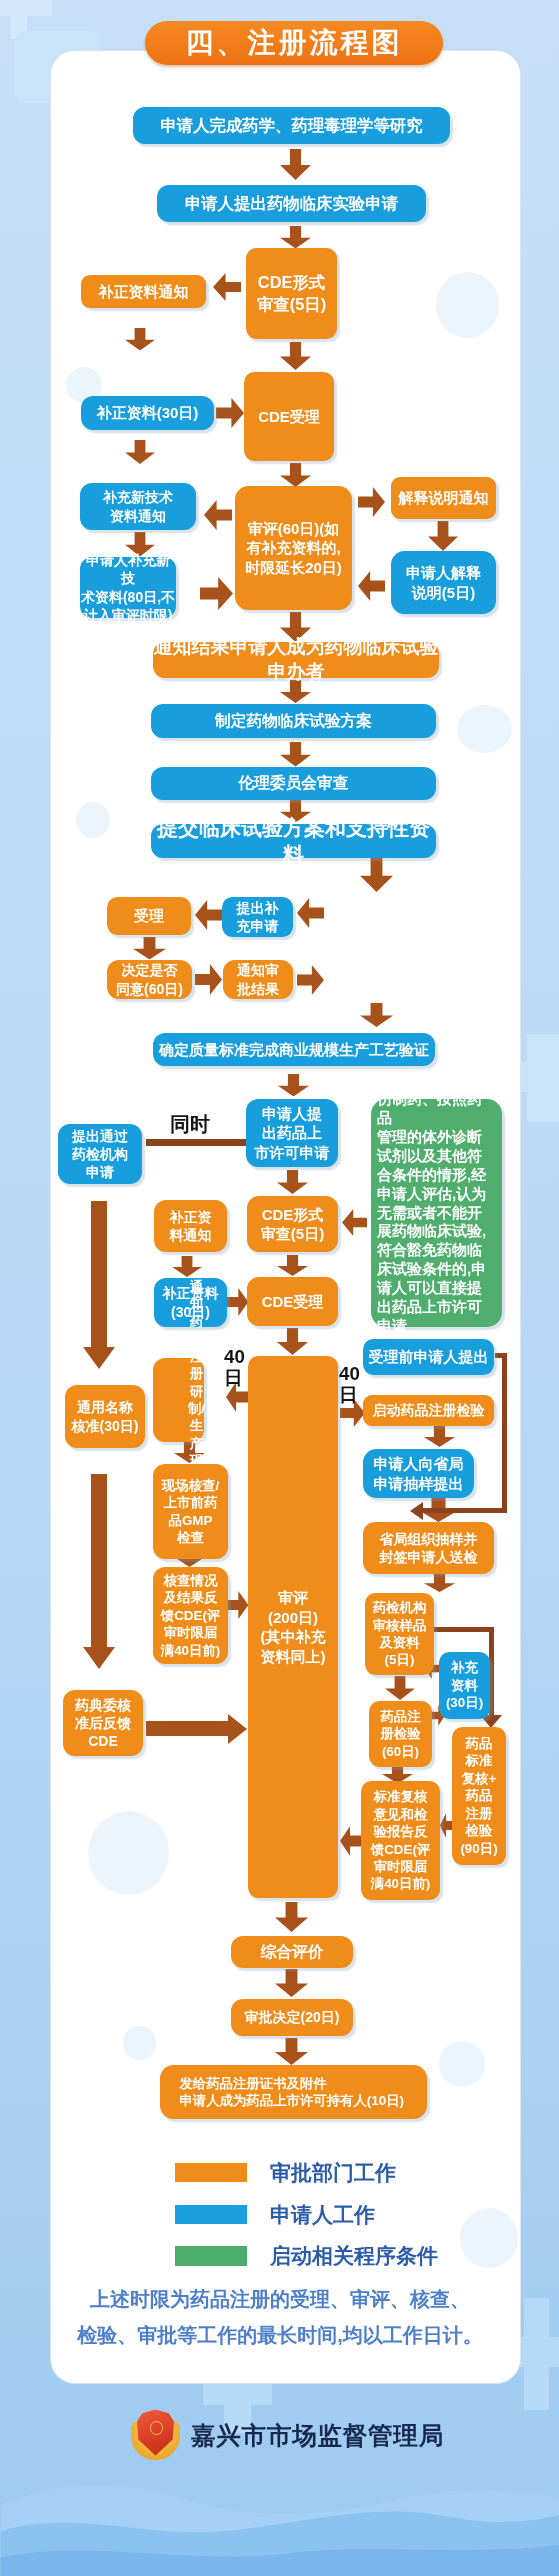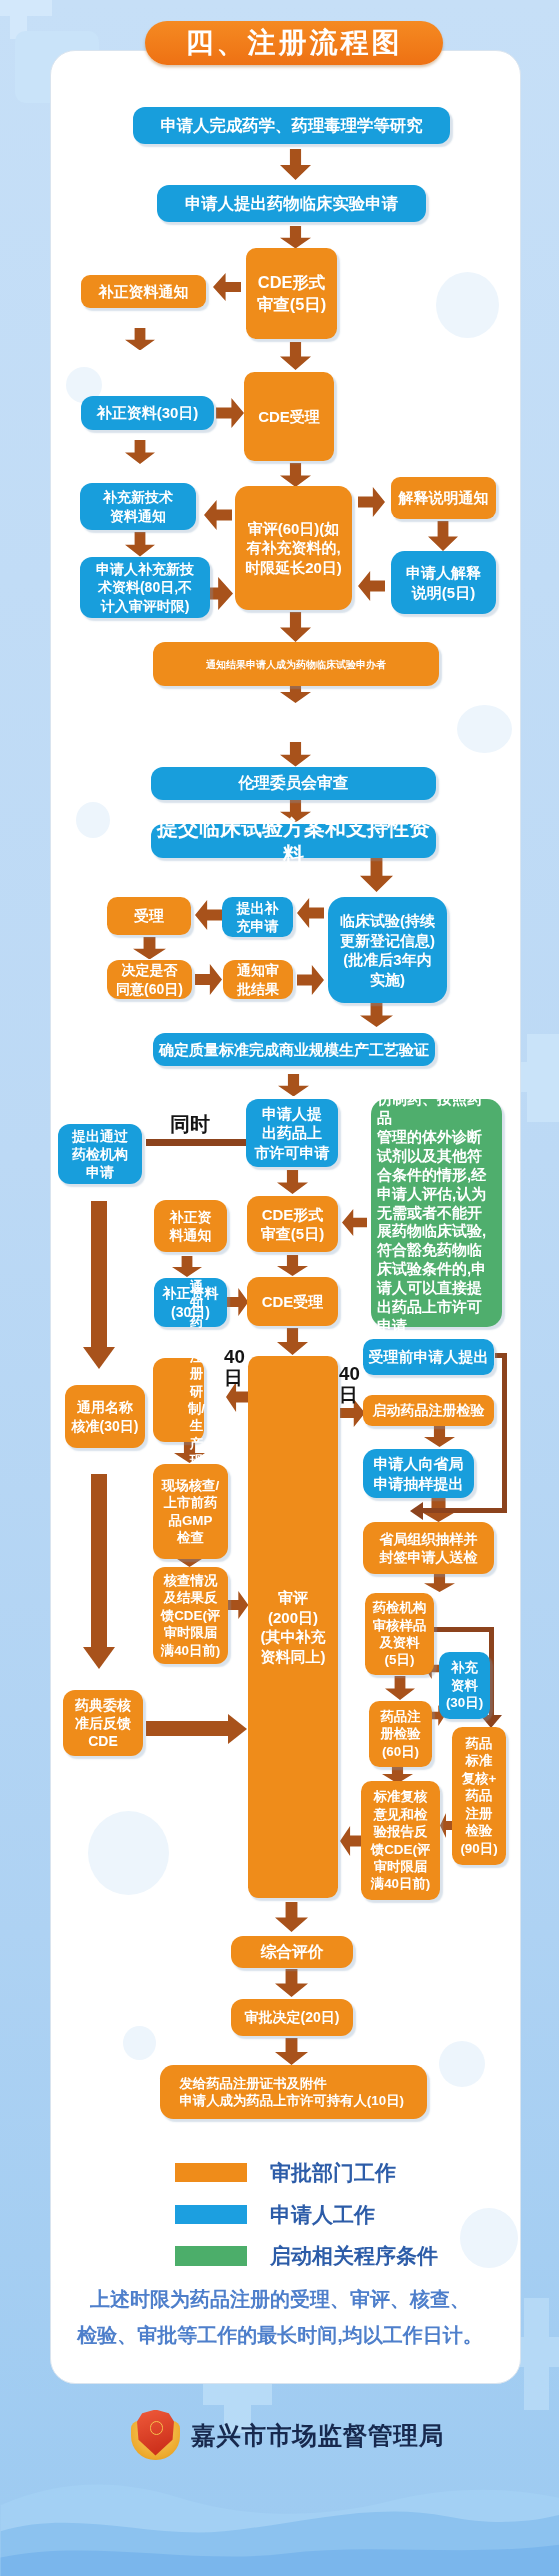--- a/index.html
+++ b/index.html
@@ -84,39 +84,36 @@
 
   <div class="node b" style="left:133px;top:107px;width:317px;height:37px;font-size:16.4px;">申请人完成药学、药理毒理学等研究</div>
   <div class="node b" style="left:157px;top:185px;width:269px;height:37px;font-size:16.4px;">申请人提出药物临床实验申请</div>
   <div class="node o" style="left:246px;top:248px;width:91px;height:91px;border-radius:10.4px;font-size:16.4px;">CDE形式
 审查(5日)</div>
   <div class="node o" style="left:81px;top:275px;width:125px;height:33px;border-radius:9px;">补正资料通知</div>
   <div class="node b" style="left:81px;top:396px;width:133px;height:34px;">补正资料(30日)</div>
   <div class="node o" style="left:244px;top:372px;width:90px;height:89px;border-radius:10.4px;">CDE受理</div>
   <div class="node b" style="left:80px;top:483px;width:116px;height:47px;font-size:14px;">补充新技术
 资料通知</div>
-  <div class="node b" style="left:80px;top:557px;width:130px;height:61px;font-size:14px;">申请人补充新技
+  <div class="node b" style="left:80px;top:557px;width:96px;height:61px;font-size:14px;">申请人补充新技
 术资料(80日,不
 计入审评时限)</div>
   <div class="node o" style="left:235px;top:486px;width:117px;height:124px;border-radius:13.4px;">审评(60日)(如
 有补充资料的,
 时限延长20日)</div>
   <div class="node o" style="left:391px;top:477px;width:105px;height:42px;border-radius:9px;">解释说明通知</div>
   <div class="node b" style="left:391px;top:551px;width:105px;height:63px;border-radius:13.4px;">申请人解释
 说明(5日)</div>
-  <div class="node o" style="left:153px;top:642px;width:286px;height:44px;font-size:10px;">通知结果申请人成为药物临床试验申办者</div>
+  <div class="node o" style="left:153px;top:642px;width:286px;height:36px;font-size:19px;">通知结果申请人成为药物临床试验申办者</div>
+  <div class="node b" style="left:151px;top:704px;width:285px;height:34px;font-size:15.7px;">制定药物临床试验方案</div>
   <div class="node b" style="left:151px;top:767px;width:285px;height:33px;font-size:15.7px;">伦理委员会审查</div>
   <div class="node b" style="left:151px;top:824px;width:285px;height:34px;font-size:21px;">提交临床试验方案和支持性资料</div>
   <div class="node o" style="left:107px;top:897px;width:84px;height:38px;border-radius:10.4px;">受理</div>
   <div class="node b" style="left:222px;top:897px;width:71px;height:40px;border-radius:10.4px;font-size:14px;">提出补
 充申请</div>
-  <div class="node b" style="left:328px;top:897px;width:119px;height:106px;border-radius:16.4px;">临床试验(持续
-更新登记信息)
-(批准后3年内
-实施)</div>
   <div class="node o" style="left:107px;top:960px;width:85px;height:39px;font-size:14px;">决定是否
 同意(60日)</div>
   <div class="node o" style="left:223px;top:960px;width:70px;height:39px;font-size:14px;">通知审
 批结果</div>
   <div class="node b" style="left:153px;top:1033px;width:282px;height:33px;">确定质量标准完成商业规模生产工艺验证</div>
 
   <div class="node b" style="left:246px;top:1099px;width:92px;height:68px;">申请人提
 出药品上
 市许可申请</div>
   <div class="node b" style="left:58px;top:1124px;width:84px;height:60px;font-size:14px;">提出通过

